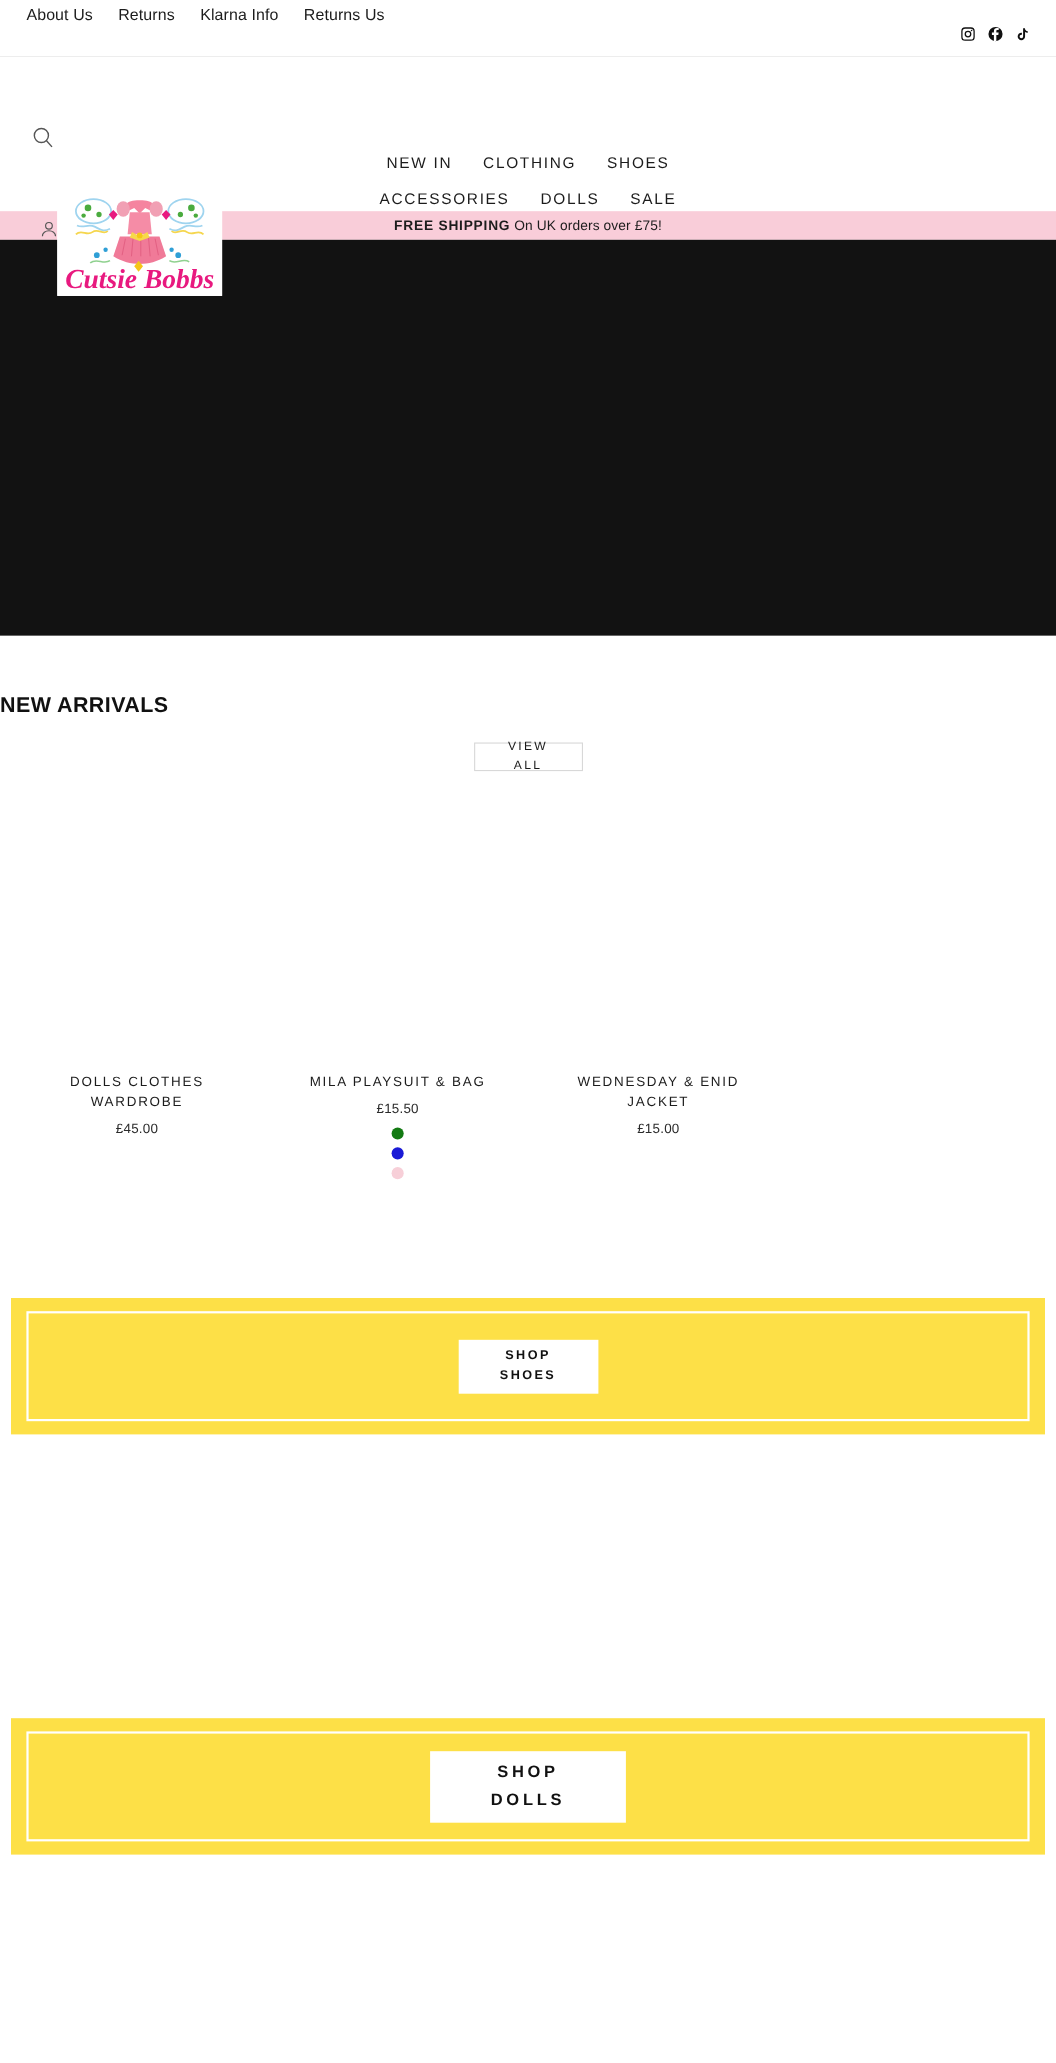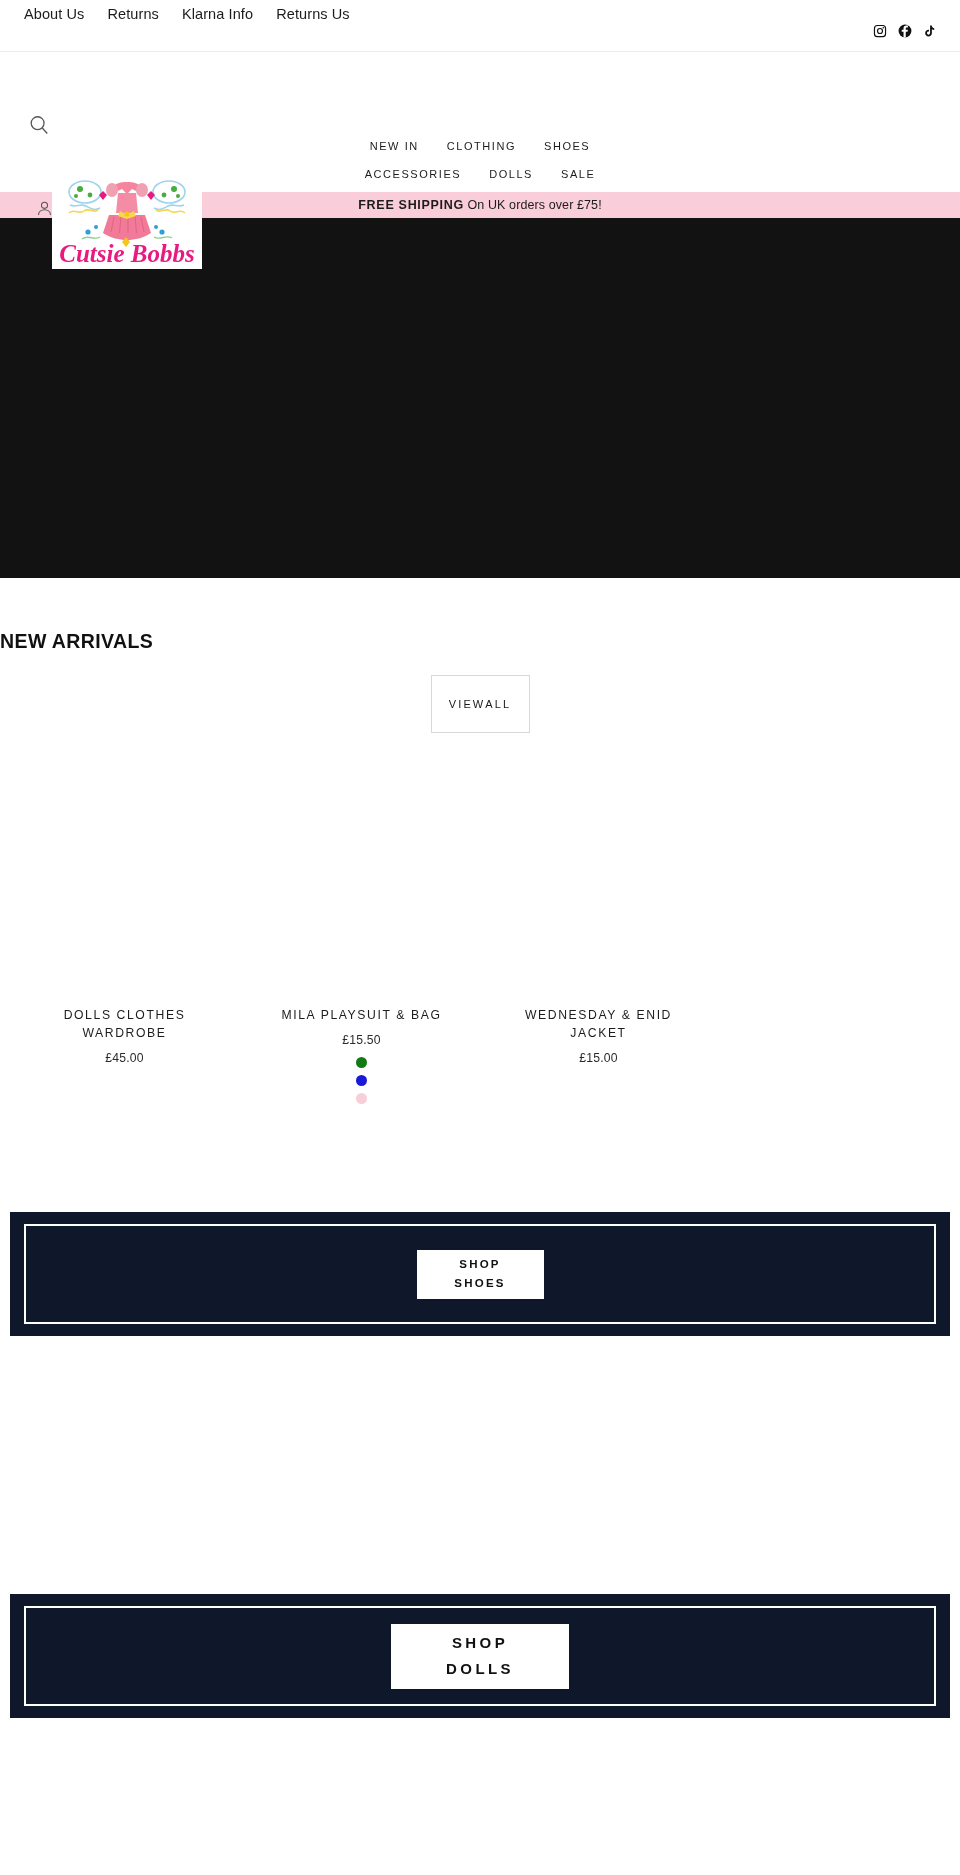--- a/index.html
+++ b/index.html
@@ -80,21 +80,21 @@
     position: absolute;
     left: 0; right: 0;
     top: 88px;
     display: flex;
     flex-direction: column;
     align-items: center;
     gap: 16px;
   }
   .nav-row { display: flex; align-items: center; gap: 28px; }
   .nav-row a {
-    font-size: 11px;
+    font-size: 14px;
     letter-spacing: 1.55px;
     color: #1c1c1c;
     text-decoration: none;
     font-weight: 400;
     white-space: nowrap;
   }
 
   
   .ship-bar {
     position: relative;
@@ -127,24 +127,24 @@
   .arrivals { position: relative; padding-top: 52px; background: #fff; }
   .section-title {
     text-align: left;
     font-size: 19.5px;
     font-weight: 700;
     letter-spacing: 0.4px;
     color: #111;
   }
   .viewall-wrap { display: flex; justify-content: center; margin-top: 22px; }
   .viewall {
-    width: 99px; height: 58px;
+    width: 99px; height: 26px;
     border: 1px solid #d8d8d8;
     background: #ffffff;
-    display: flex; flex-direction: row;
+    display: flex; flex-direction: column;
     align-items: center; justify-content: center;
     font-size: 11px; letter-spacing: 2.1px;
     color: #1a1a1a; line-height: 17px;
     text-decoration: none;
     cursor: pointer;
   }
 
   .product-grid {
     margin-top: 54px;
     display: grid;
@@ -184,21 +184,21 @@
   .swatch {
     width: 11px; height: 11px;
     border-radius: 50%;
     display: block;
   }
 
   
   .promo {
     position: relative;
     margin: 0 10px;
-    background: #0f172a;
+    background: #fde047;
     display: flex;
     align-items: center;
     justify-content: center;
   }
   .promo::after {
     content: "";
     position: absolute;
     left: 14px; right: 14px; top: 12px; bottom: 12px;
     border: 2px solid #ffffff;
     pointer-events: none;

